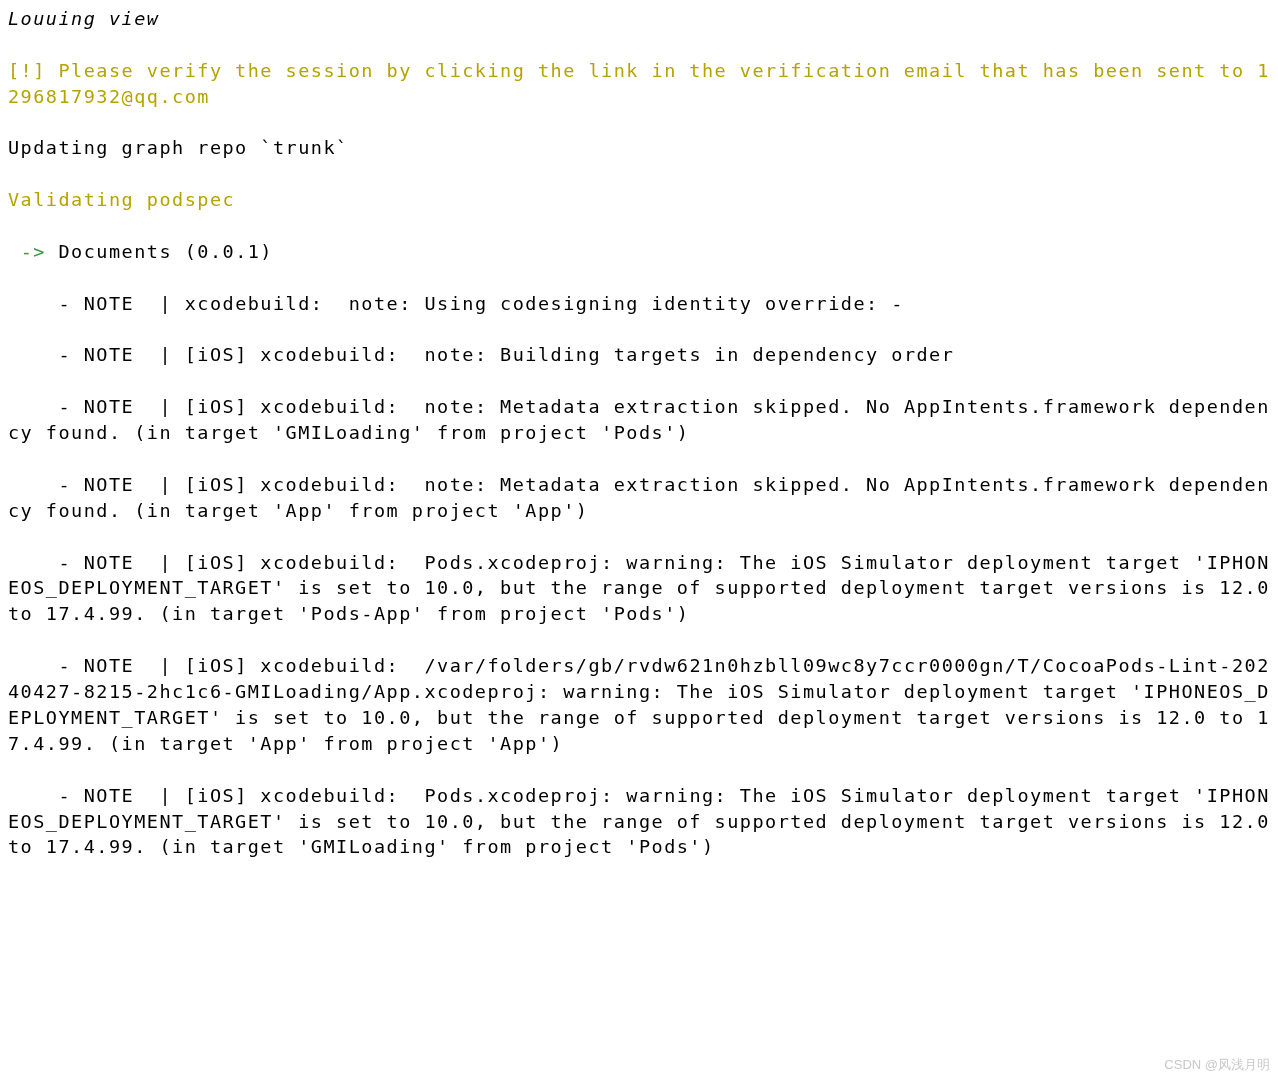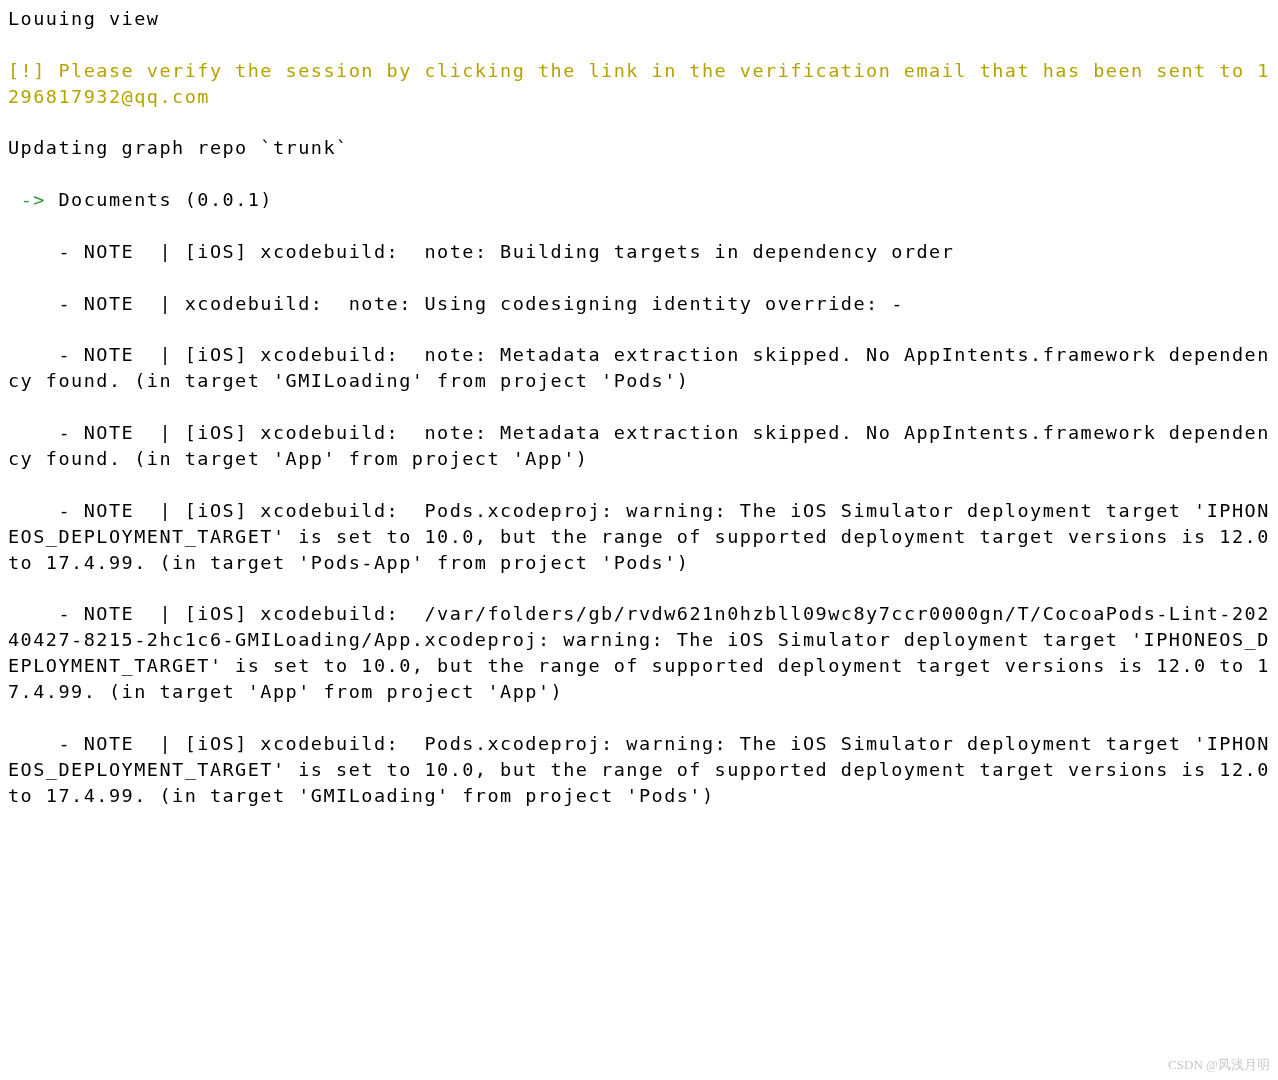--- a/index.html
+++ b/index.html
@@ -19,40 +19,42 @@
     .term {
       white-space: pre-wrap;
       word-break: break-all;
     }
     .yellow { color: #b5a300; }
     .green { color: #2e9a3a; }
     .watermark {
       position: absolute;
       bottom: 6px;
       right: 8px;
-      font-family: Liberation Serif, serif;
+      font-family: Liberation Sans, sans-serif;
       font-size: 13px;
       color: #c8c8c8;
       letter-spacing: 0;
     }
     .cut-top {
       margin-top: -20px;
+      font-style: italic;
     }
   </style>
 </head>
 <body>
 
 <div class="term">
 <div class="cut-top">Louuing view</div>
 <span class="yellow">[!] Please verify the session by clicking the link in the verification email that has been sent to 1296817932@qq.com</span>
 <div></div>
 <div>Updating graph repo `trunk`</div>
+<div class="yellow">Validating podspec</div>
 <div><span class="green"> -&gt; </span><span>Documents (0.0.1)</span></div>
+<div>    - NOTE  | xcodebuild:  note: Using codesigning identity override: -</div>
 <div>    - NOTE  | [iOS] xcodebuild:  note: Building targets in dependency order</div>
-<div>    - NOTE  | xcodebuild:  note: Using codesigning identity override: -</div>
 <div>    - NOTE  | [iOS] xcodebuild:  note: Metadata extraction skipped. No AppIntents.framework dependency found. (in target 'GMILoading' from project 'Pods')</div>
 <div>    - NOTE  | [iOS] xcodebuild:  note: Metadata extraction skipped. No AppIntents.framework dependency found. (in target 'App' from project 'App')</div>
 <div>    - NOTE  | [iOS] xcodebuild:  Pods.xcodeproj: warning: The iOS Simulator deployment target 'IPHONEOS_DEPLOYMENT_TARGET' is set to 10.0, but the range of supported deployment target versions is 12.0 to 17.4.99. (in target 'Pods-App' from project 'Pods')</div>
 <div>    - NOTE  | [iOS] xcodebuild:  /var/folders/gb/rvdw621n0hzbll09wc8y7ccr0000gn/T/CocoaPods-Lint-20240427-8215-2hc1c6-GMILoading/App.xcodeproj: warning: The iOS Simulator deployment target 'IPHONEOS_DEPLOYMENT_TARGET' is set to 10.0, but the range of supported deployment target versions is 12.0 to 17.4.99. (in target 'App' from project 'App')</div>
 <div>    - NOTE  | [iOS] xcodebuild:  Pods.xcodeproj: warning: The iOS Simulator deployment target 'IPHONEOS_DEPLOYMENT_TARGET' is set to 10.0, but the range of supported deployment target versions is 12.0 to 17.4.99. (in target 'GMILoading' from project 'Pods')</div>
 <div></div>
 
 <div></div>
 
 

